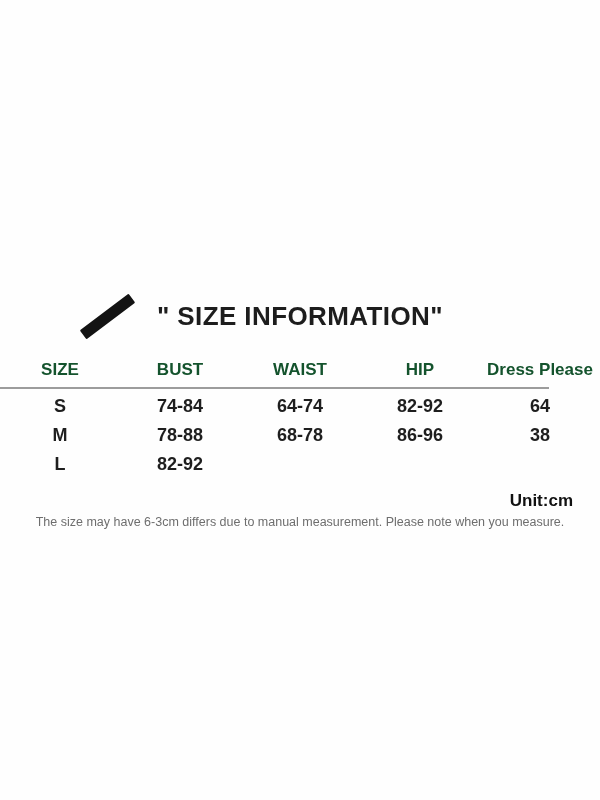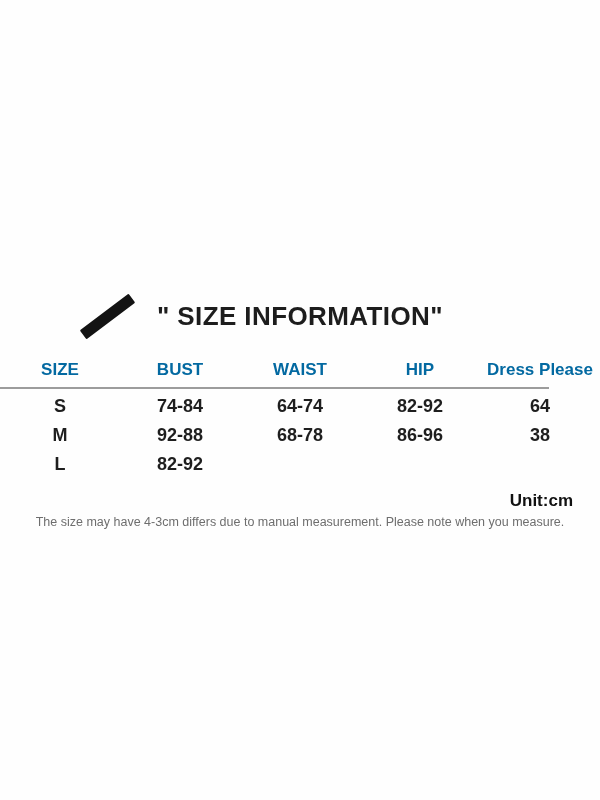--- a/index.html
+++ b/index.html
@@ -54,21 +54,21 @@
     text-align: center;
     width: 20%;
     overflow: visible;
     white-space: nowrap;
   }
   .header-row .cell {
     height: 26px;
     line-height: 26px;
     font-size: 17px;
     font-weight: 700;
-    color: #0369a1;
+    color: #14532d;
     text-align: center;
   }
   .divider {
     position: absolute;
     top: 387px;
     left: 0;
     width: 549px;
     height: 2px;
     background: #9c9c9c;
   }
@@ -132,28 +132,28 @@
   <div class="body-rows">
     <div class="t-row">
       <div class="cell">S</div>
       <div class="cell">74-84</div>
       <div class="cell">64-74</div>
       <div class="cell">82-92</div>
       <div class="cell">64</div>
     </div>
     <div class="t-row">
       <div class="cell">M</div>
-      <div class="cell">92-88</div>
+      <div class="cell">78-88</div>
       <div class="cell">68-78</div>
       <div class="cell">86-96</div>
       <div class="cell">38</div>
     </div>
     <div class="t-row">
       <div class="cell">L</div>
       <div class="cell">82-92</div>
     </div>
   </div>
 
   <div class="unit-label">Unit:cm</div>
 
-  <div class="note">The size may have 4-3cm differs due to manual measurement. Please note when you measure.</div>
+  <div class="note">The size may have 6-3cm differs due to manual measurement. Please note when you measure.</div>
 
 </div>
 
 </body></html>

